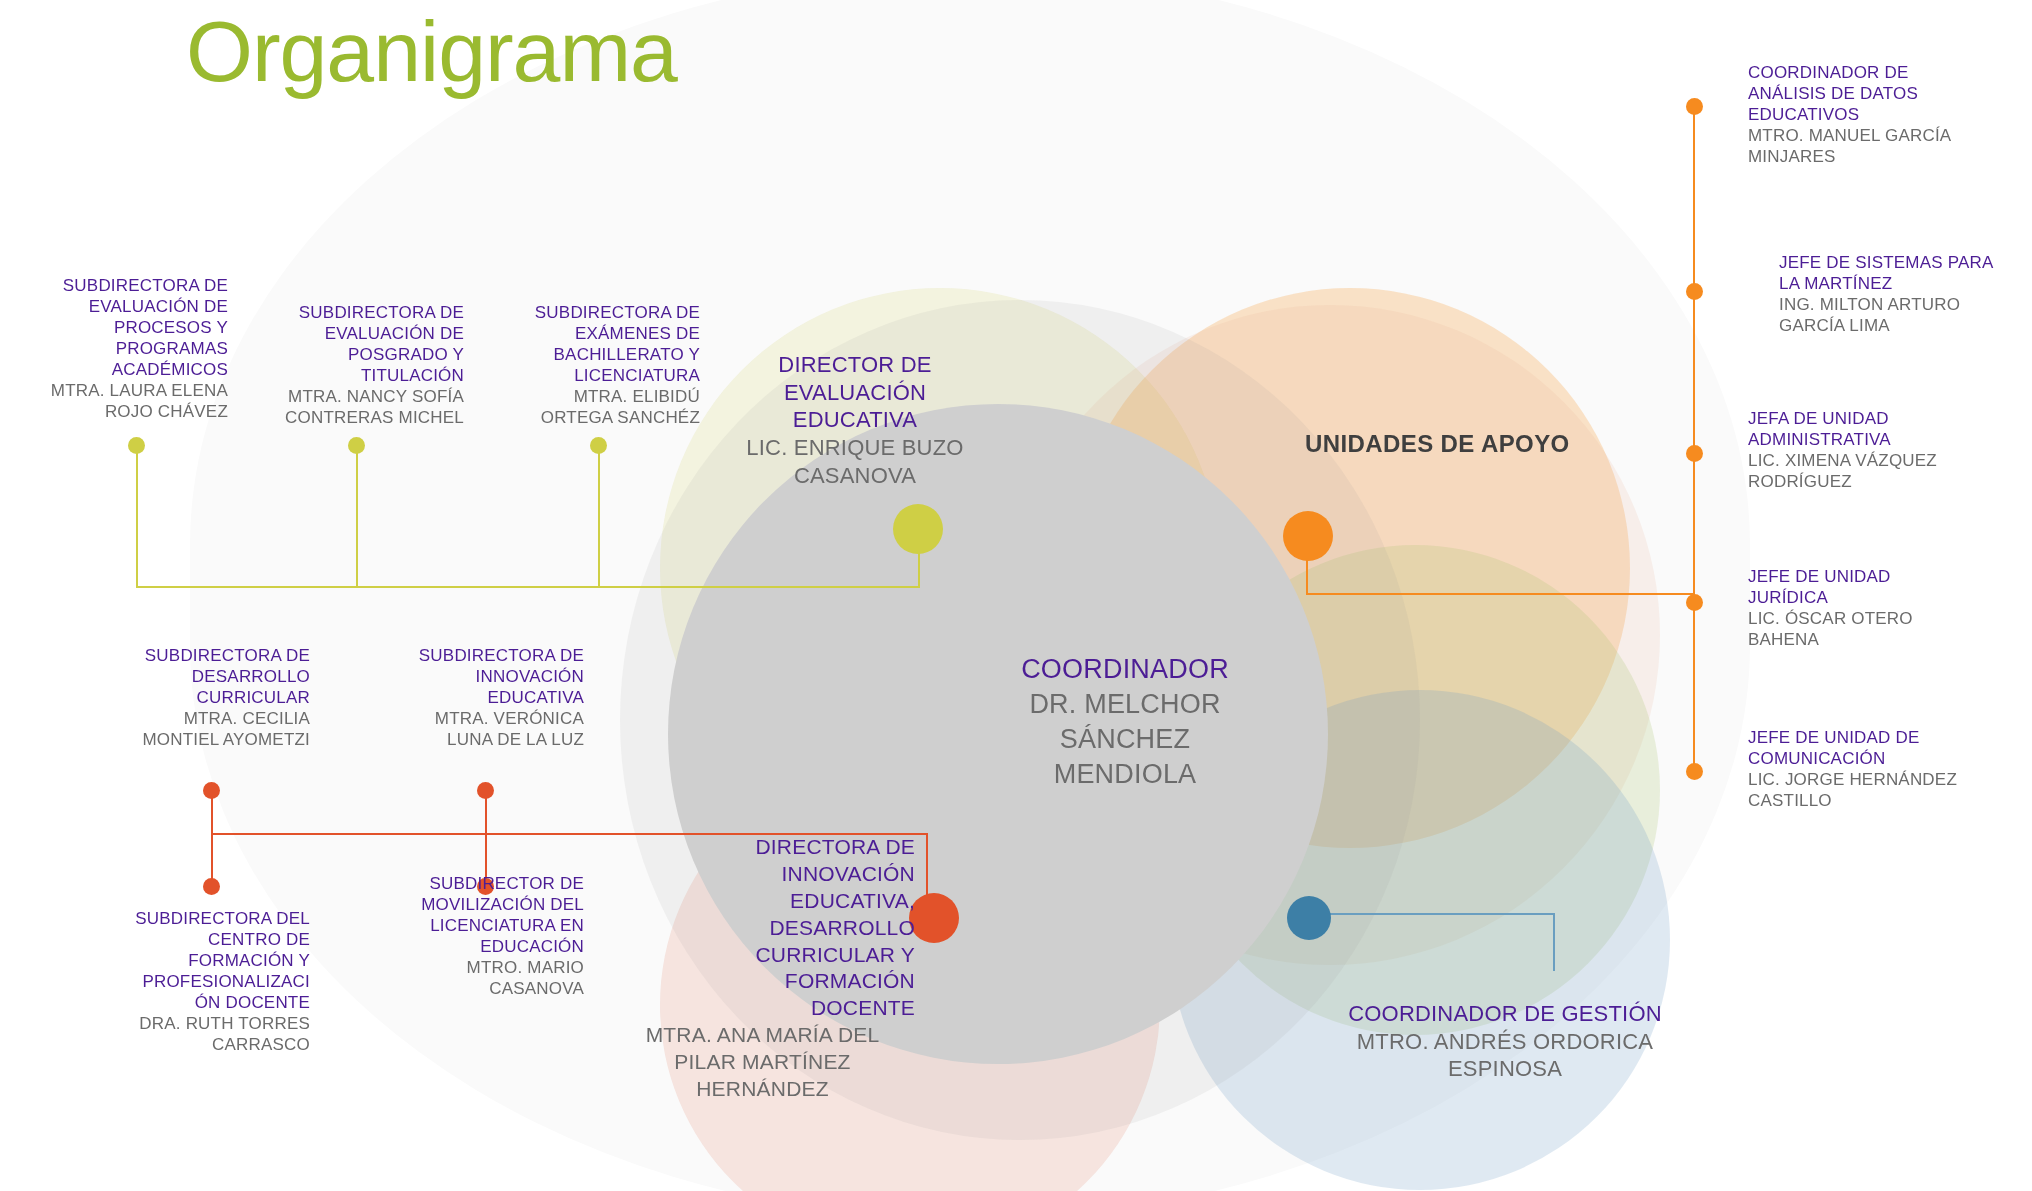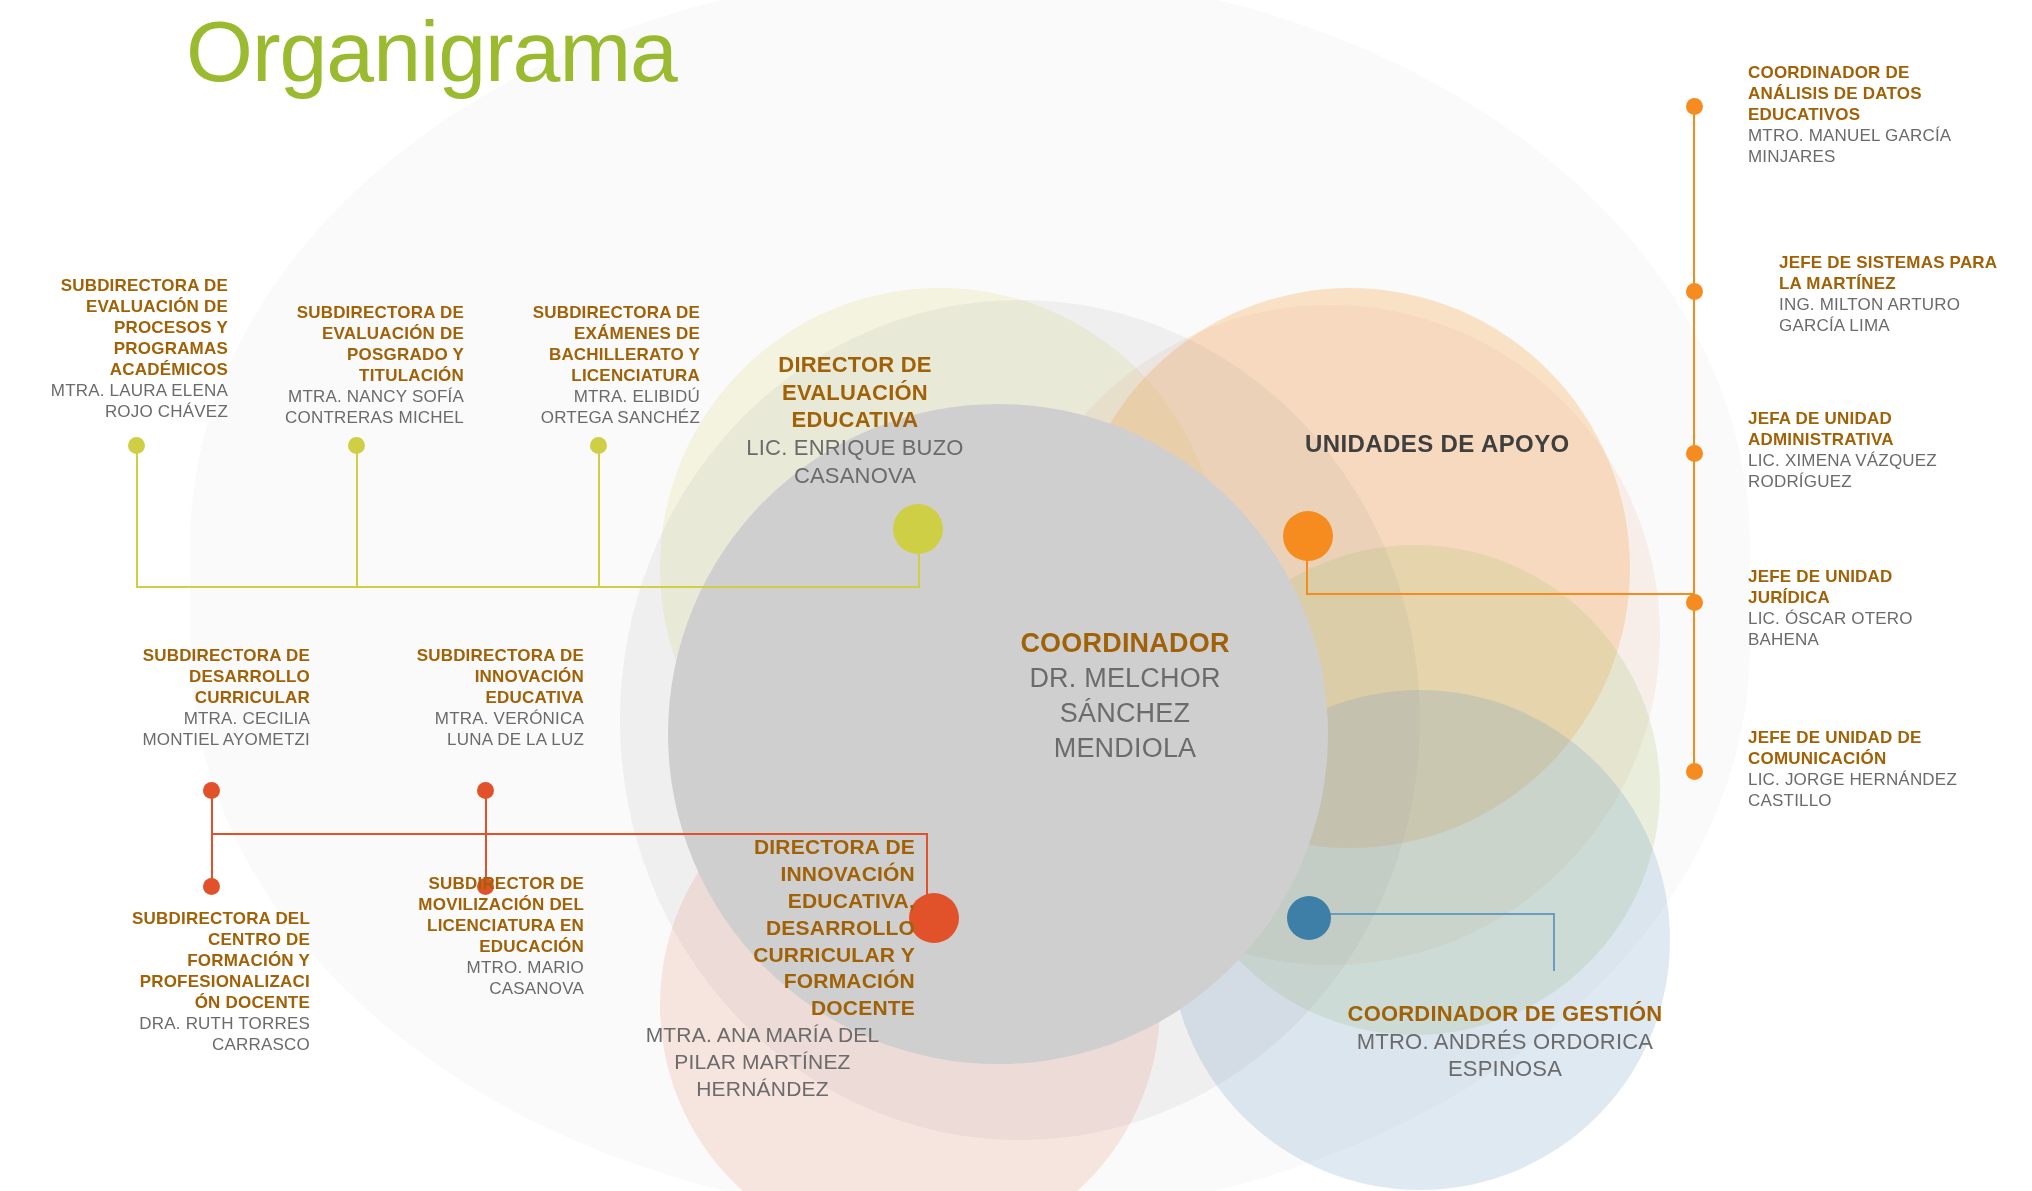--- a/index.html
+++ b/index.html
@@ -28,21 +28,21 @@
 
   
   .line { position:absolute; background:#cfcf45; }
   .line.v { width:2px; }
   .line.h { height:2px; }
   .dot { position:absolute; border-radius:50%; }
 
   
   .node { position:absolute; color:#4a4a4a; }
   .node .role {
-    font-weight:bold; font-size:17px; line-height:1.24; color:#a16207;
+    font-weight:normal; font-size:17px; line-height:1.24; color:#4c1d95;
     letter-spacing:.2px;
   }
   .node .name {
     font-weight:400; font-size:17px; line-height:1.24; color:#6b6b6b;
     letter-spacing:.2px;
   }
   .ra { text-align:right; }
   .la { text-align:left; }
   .ca { text-align:center; }
 
@@ -115,21 +115,21 @@
   <div class="dot" style="left:203px; top:782px; width:17px; height:17px; background:#e2522a;"></div>
   <div class="dot" style="left:477px; top:782px; width:17px; height:17px; background:#e2522a;"></div>
   <div class="dot" style="left:203px; top:878px; width:17px; height:17px; background:#e2522a;"></div>
   <div class="dot" style="left:477px; top:878px; width:17px; height:17px; background:#e2522a;"></div>
   <div class="dot" style="left:909px; top:893px; width:50px; height:50px; background:#e2522a;"></div>
 
   <div class="line h" style="left:1325px; top:913px; width:230px; background:#6a9ec0;"></div>
   <div class="line v" style="left:1553px; top:913px; height:58px; background:#6a9ec0;"></div>
   <div class="dot" style="left:1287px; top:896px; width:44px; height:44px; background:#3d7fa6;"></div>
 
-  <div class="node ca huge" style="left:935px; top:626px; width:380px;">
+  <div class="node ca huge" style="left:935px; top:652px; width:380px;">
     <div class="role">COORDINADOR</div>
     <div class="name">DR. MELCHOR</div>
     <div class="name">SÁNCHEZ</div>
     <div class="name">MENDIOLA</div>
   </div>
 
   <div class="node ca big" style="left:700px; top:351px; width:310px;">
     <div class="role">DIRECTOR DE</div>
     <div class="role">EVALUACIÓN</div>
     <div class="role">EDUCATIVA</div>

